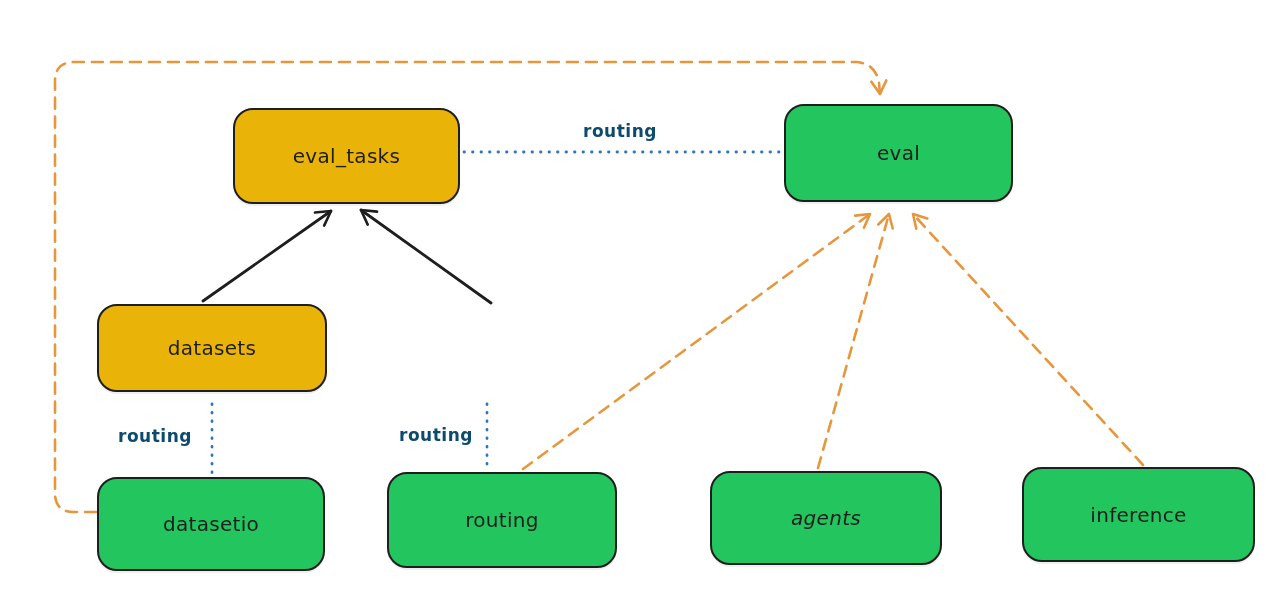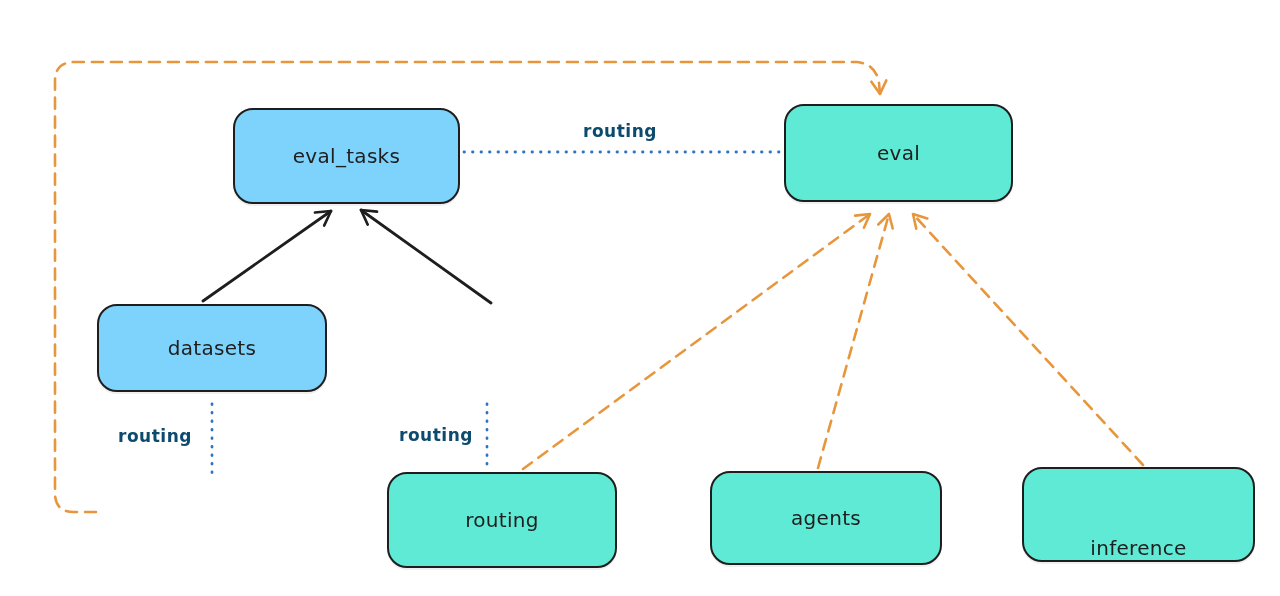--- a/index.html
+++ b/index.html
@@ -22,22 +22,22 @@
     border: 2.6px solid #1e1e1e;
     border-radius: 20px;
     display: flex;
     align-items: center;
     justify-content: center;
     color: #1e1e1e;
     font-size: 20px;
     letter-spacing: 0.3px;
     box-shadow: 0 2px 0 rgba(120,120,120,0.12);
   }
-  .node.blue  { background: #7dd3fc; }
-  .node.green { background: #5eead4; }
+  .node.blue  { background: #eab308; }
+  .node.green { background: #22c55e; }
   .edge-label {
     position: absolute;
     transform: translate(-50%, -50%);
     color: #0c4a6e;
     font-weight: bold;
     font-size: 17px;
     letter-spacing: 0.5px;
     white-space: nowrap;
   }
 </style>
@@ -72,27 +72,30 @@
   <div class="node blue" style="left:233px; top:108px; width:227px; height:96px;">
     <span>eval_tasks</span>
   </div>
   <div class="node blue" style="left:97px; top:304px; width:230px; height:88px;">
     <span>datasets</span>
   </div>
 
   <div class="node green" style="left:784px; top:104px; width:229px; height:98px;">
     <span>eval</span>
   </div>
+  <div class="node green" style="left:97px; top:477px; width:228px; height:94px;">
+    <span>datasetio</span>
+  </div>
   <div class="node green" style="left:387px; top:472px; width:230px; height:96px;">
     <span>routing</span>
   </div>
-  <div class="node green" style="left:710px; top:471px; width:232px; height:94px;">
+  <div class="node green" style="left:710px; top:471px; width:232px; height:94px;font-style:italic;">
     <span>agents</span>
   </div>
-  <div class="node green" style="left:1022px; top:467px; width:233px; height:95px;align-items:flex-end;">
+  <div class="node green" style="left:1022px; top:467px; width:233px; height:95px;">
     <span>inference</span>
   </div>
 
   <div class="edge-label" style="left:620px; top:131px;">routing</div>
   <div class="edge-label" style="left:155px; top:436px;">routing</div>
   <div class="edge-label" style="left:436px; top:435px;">routing</div>
 
 </div>
 
 </body></html>

